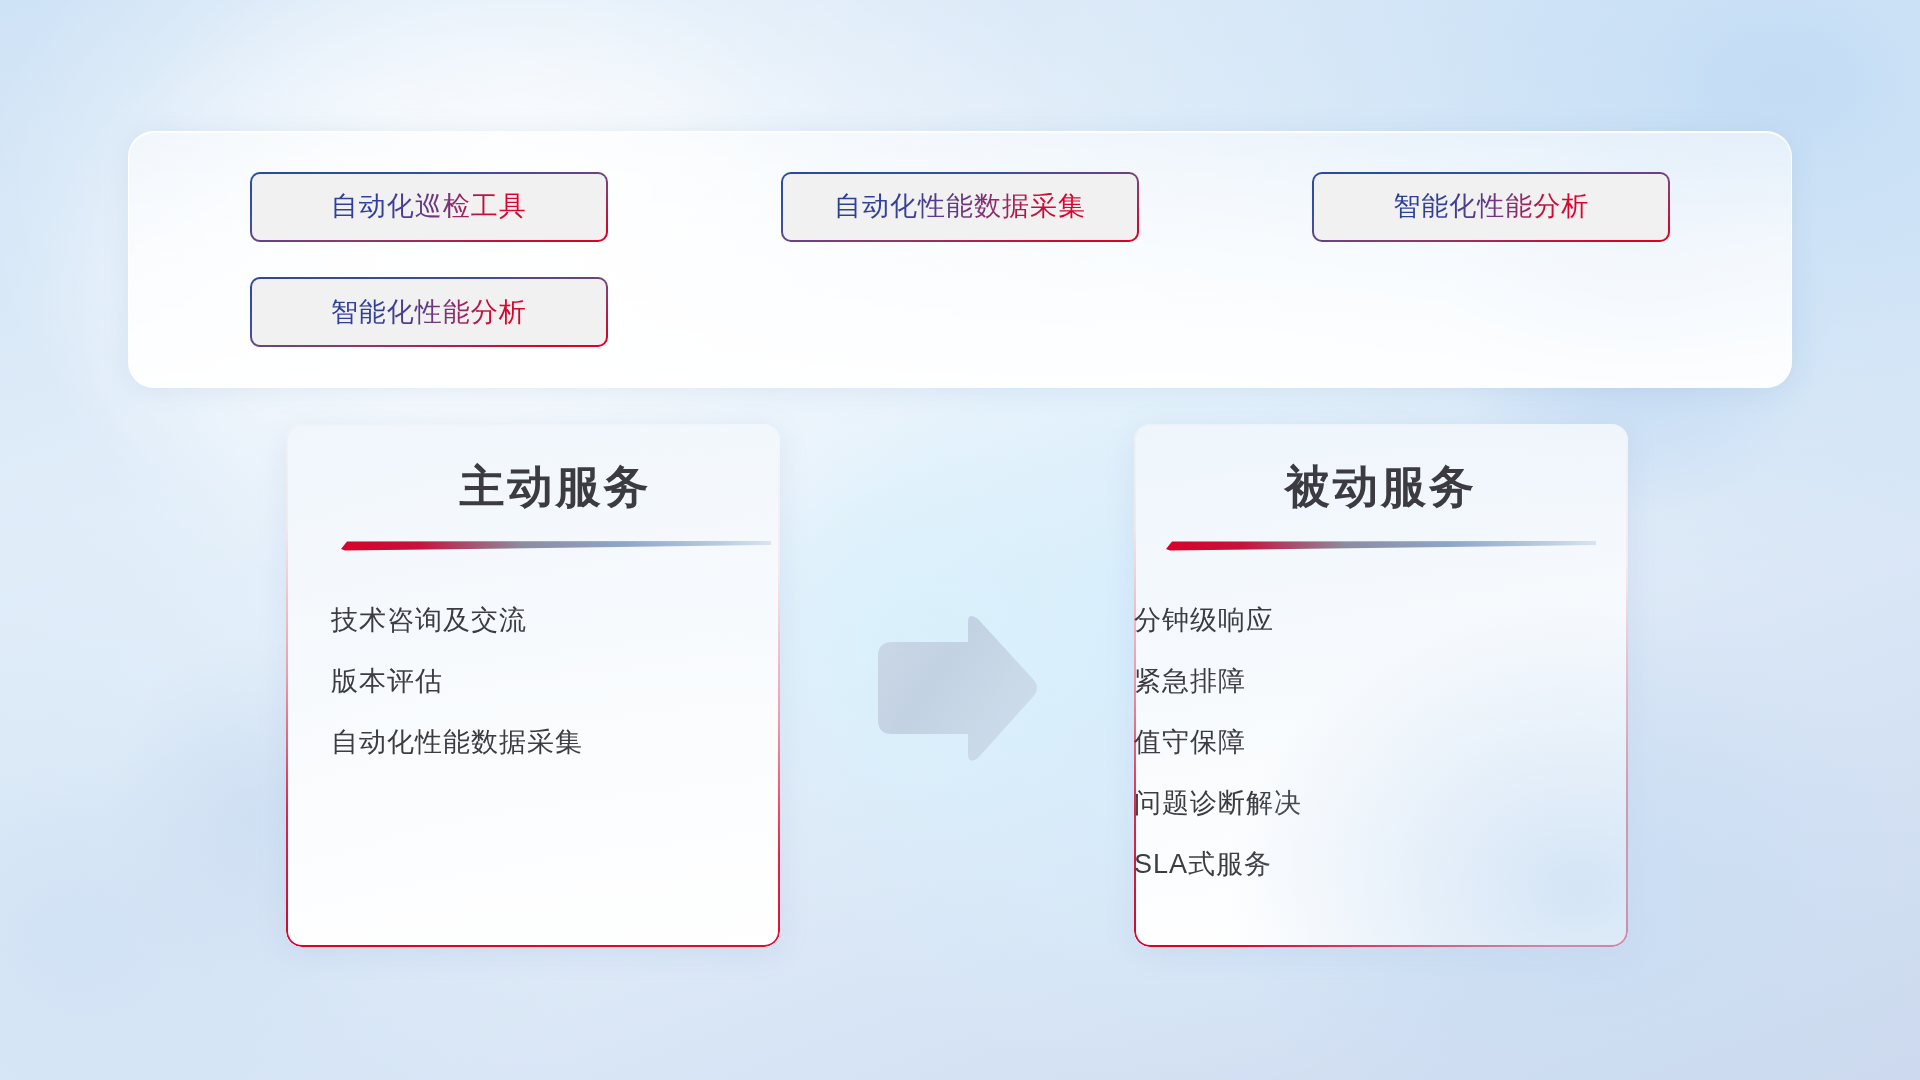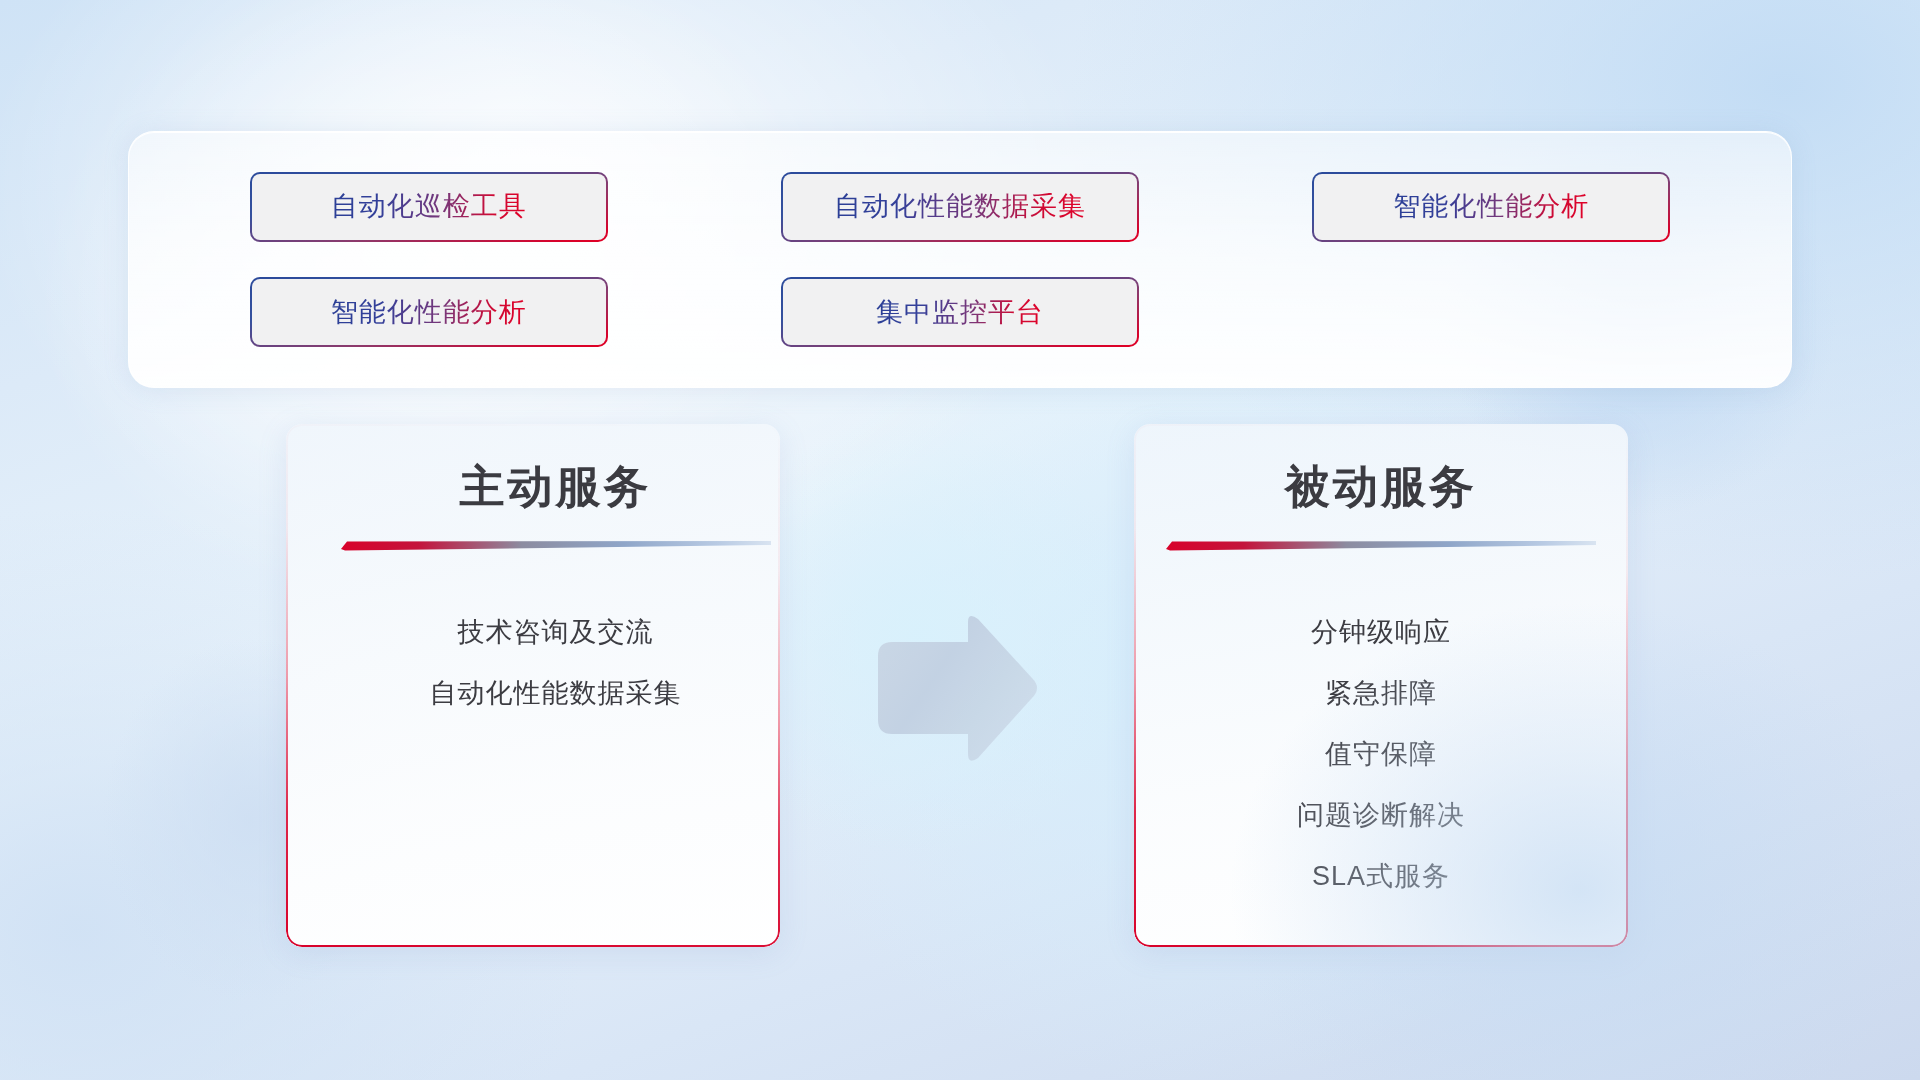--- a/index.html
+++ b/index.html
@@ -167,24 +167,23 @@
     line-height: 1.1;
   }
   .card-rule {
     position: relative;
     margin: 26px auto 0;
     width: 430px;
     height: 12px;
   }
   .card-list {
     position: relative;
-    margin: 12px;
+    margin: 0;
     padding: 40px 0 0 0;
     list-style: none;
-    text-align: center;
   }
   .card-list li {
     font-size: 27px;
     color: #3c3c42;
     line-height: 1;
     letter-spacing: 1px;
     padding: 17px 0;
   }
 </style>
 </head>
@@ -208,23 +207,20 @@
 
     <div class="tag">
       <span class="tag-label">智能化性能分析</span>
     </div>
 
     <div class="tag">
       <span class="tag-label">智能化性能分析</span>
     </div>
 
 
-    <div class="tag">
-      <span class="tag-label">集中监控平台</span>
-    </div>
 
   </div>
 
   <div class="service-card" id="card-active">
     <h2 class="card-title">主动服务</h2>
 
     <div class="card-rule">
       <svg width="430" height="12" viewBox="0 0 430 12" xmlns="http://www.w3.org/2000/svg">
         <defs>
           <linearGradient id="ruleGradA" x1="0" y1="0" x2="1" y2="0">
@@ -235,20 +231,21 @@
             <stop offset="88%" stop-color="#b9cbe4"></stop>
             <stop offset="100%" stop-color="#d9e4f1"></stop>
           </linearGradient>
         </defs>
         <path d="M0 9 L6 1.5 L430 1.0 L430 5.0 L4 10.6 Z" fill="url(#ruleGradA)"></path>
       </svg>
     </div>
 
     <ul class="card-list">
       <li>技术咨询及交流</li>
+      <li>版本评估</li>
       <li>自动化性能数据采集</li>
     </ul>
   </div>
 
   <div id="flow-arrow">
     <svg width="168" height="160" viewBox="0 0 168 160" xmlns="http://www.w3.org/2000/svg">
       <defs>
         <linearGradient id="arrowGrad" x1="0" y1="0" x2="1" y2="0.6">
           <stop offset="0%" stop-color="#c9d4e2"></stop>
           <stop offset="45%" stop-color="#bfcddf"></stop>

